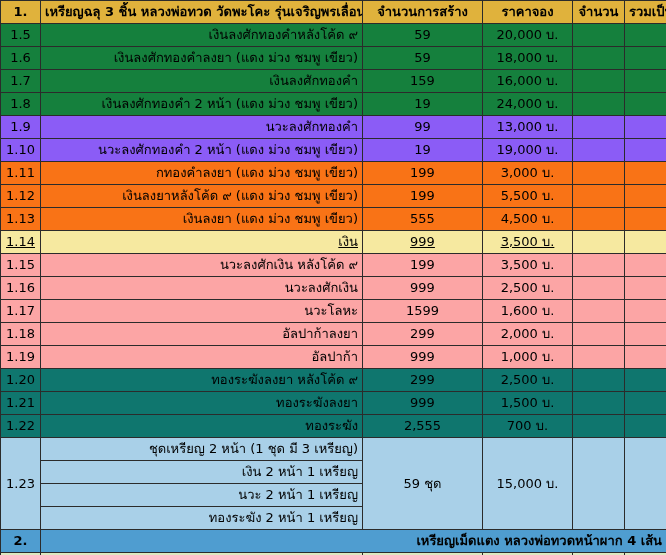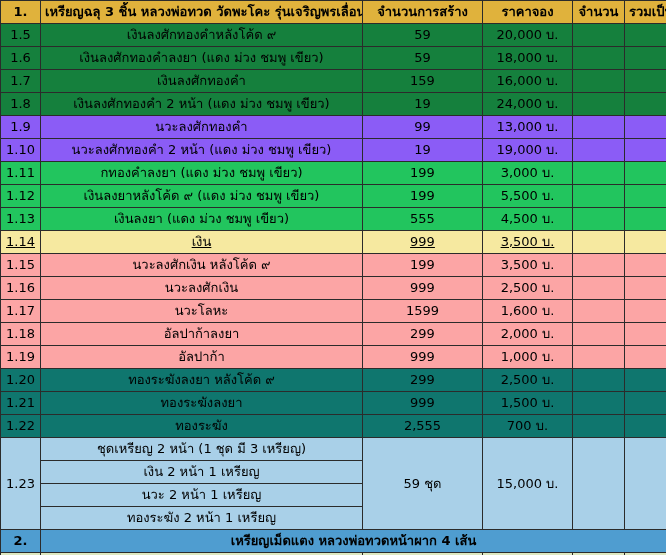--- a/index.html
+++ b/index.html
@@ -34,27 +34,27 @@
     border: 1px solid #2b2b2b;
     padding: 1px 4px;
     height: 20px;
     line-height: 18px;
     vertical-align: middle;
     white-space: nowrap;
     overflow: hidden;
     color: #000;
   }
   .t-center { text-align: center; }
-  .t-left   { text-align: center; }
+  .t-left   { text-align: right; }
 
   
   .row-hdr-gold   { background: #e0b23c; font-weight: bold; }
   .row-pink       { background: #15803d; }
   .row-orange     { background: #8b5cf6; }
-  .row-salmon     { background: #22c55e; }
+  .row-salmon     { background: #f97316; }
   .row-yellow     { background: #f6e9a0; text-decoration: underline; }
   .row-peach      { background: #fca5a5; }
   .row-gold2      { background: #0f766e; }
   .row-blue       { background: #a9d0e8; }
   .row-hdr-blue   { background: #4f9dd0; font-weight: bold; }
   .row-green      { background: #dde8c0; }
 
   .bold { font-weight: bold; }
   .sub-indent { padding-left: 10px; }
 </style>

